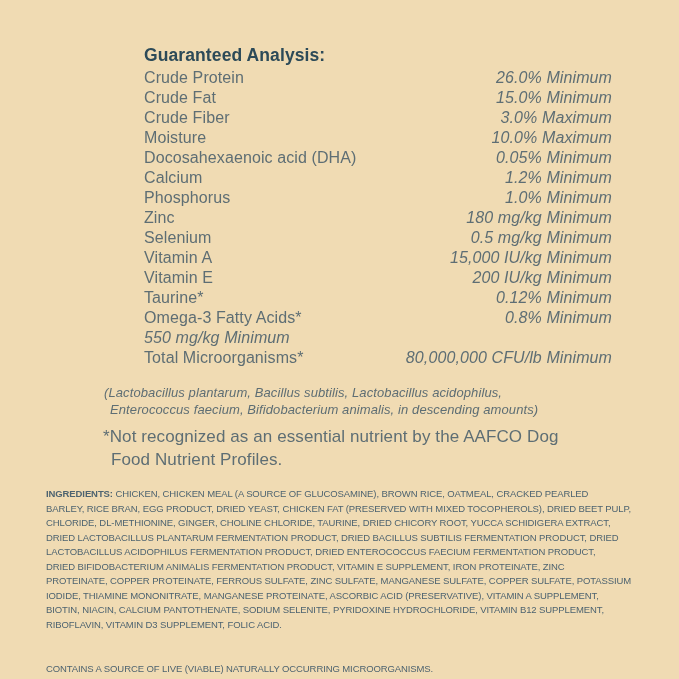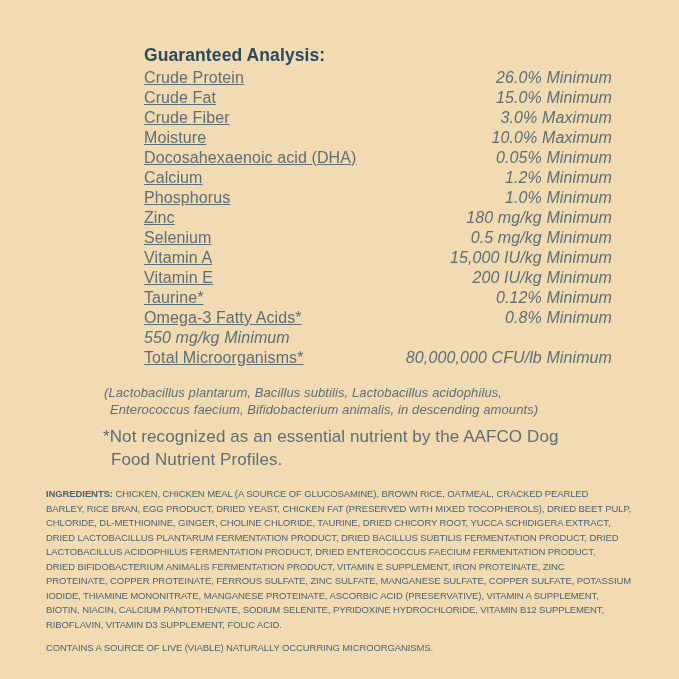--- a/index.html
+++ b/index.html
@@ -23,42 +23,42 @@
     margin-left:32px;
   }
   .ga-heading{
     font-size:17.5px;font-weight:bold;color:var(--heading);
     line-height:21px;margin:0 0 2px 0;letter-spacing:.1px;
   }
   .ga-row{
     display:flex;justify-content:space-between;align-items:baseline;
     font-size:16px;line-height:20px;letter-spacing:.1px;
   }
-  .ga-row .lbl{white-space:nowrap;text-decoration:underline;}
+  .ga-row .lbl{white-space:nowrap;}
   .ga-row .val{white-space:nowrap;text-align:right;font-style:italic;}
   .micro-note{
     position:absolute;left:104px;top:385px;
     font-size:13px;font-style:italic;line-height:16.5px;
     color:var(--body);letter-spacing:.1px;
   }
   .micro-note .line2{padding-left:6px;}
   .footnote{
     position:absolute;left:103px;top:425px;
     font-size:17px;line-height:23px;color:var(--body);letter-spacing:.1px;
   }
   .footnote .line2{padding-left:8px;}
   .ingredients{
     position:absolute;left:46px;top:487px;
     font-size:9.5px;line-height:14.5px;color:var(--ingredients);
     letter-spacing:-0.1px;
   }
   .ingredients .ing-line{white-space:nowrap;}
   .ingredients .ing-label{font-weight:bold;}
   .contains-note{
-    position:absolute;left:46px;top:641px;
+    position:absolute;left:46px;top:662px;
     font-size:9.5px;line-height:14.5px;color:var(--ingredients);
     letter-spacing:-0.1px;white-space:nowrap;
   }
 </style>
 </head>
 <body>
 
 <div>
 
   <div class="ga-section">

